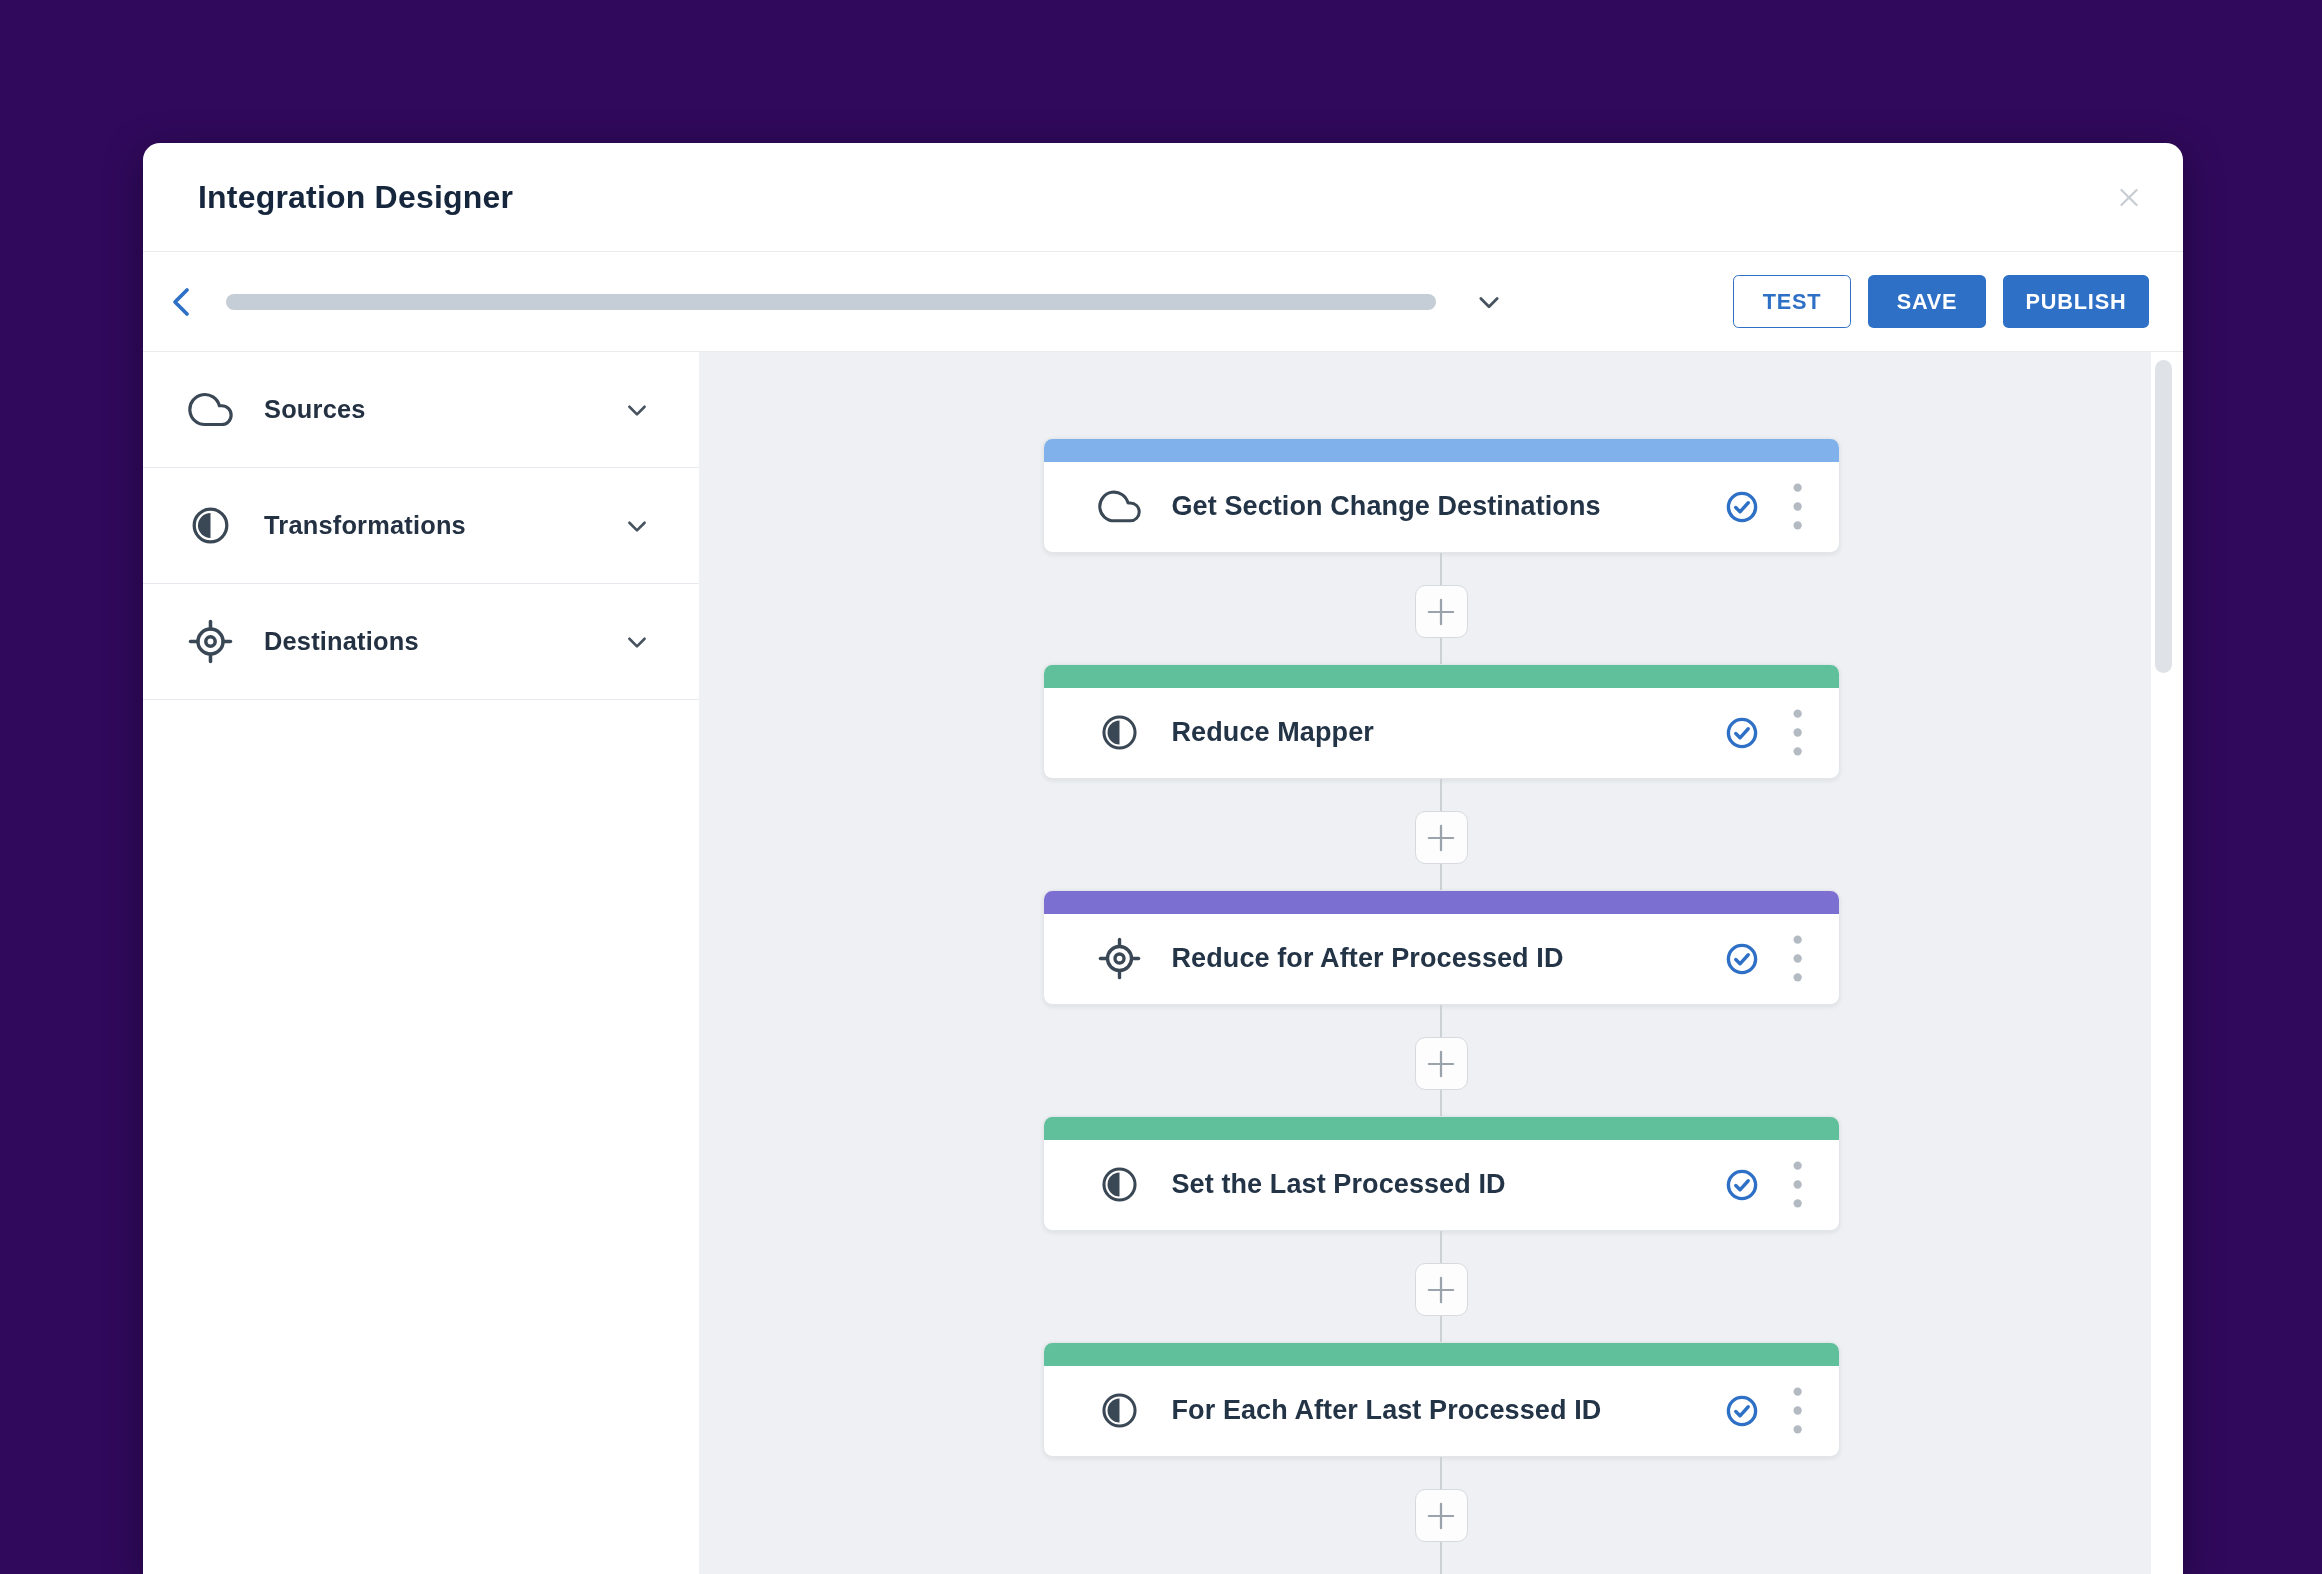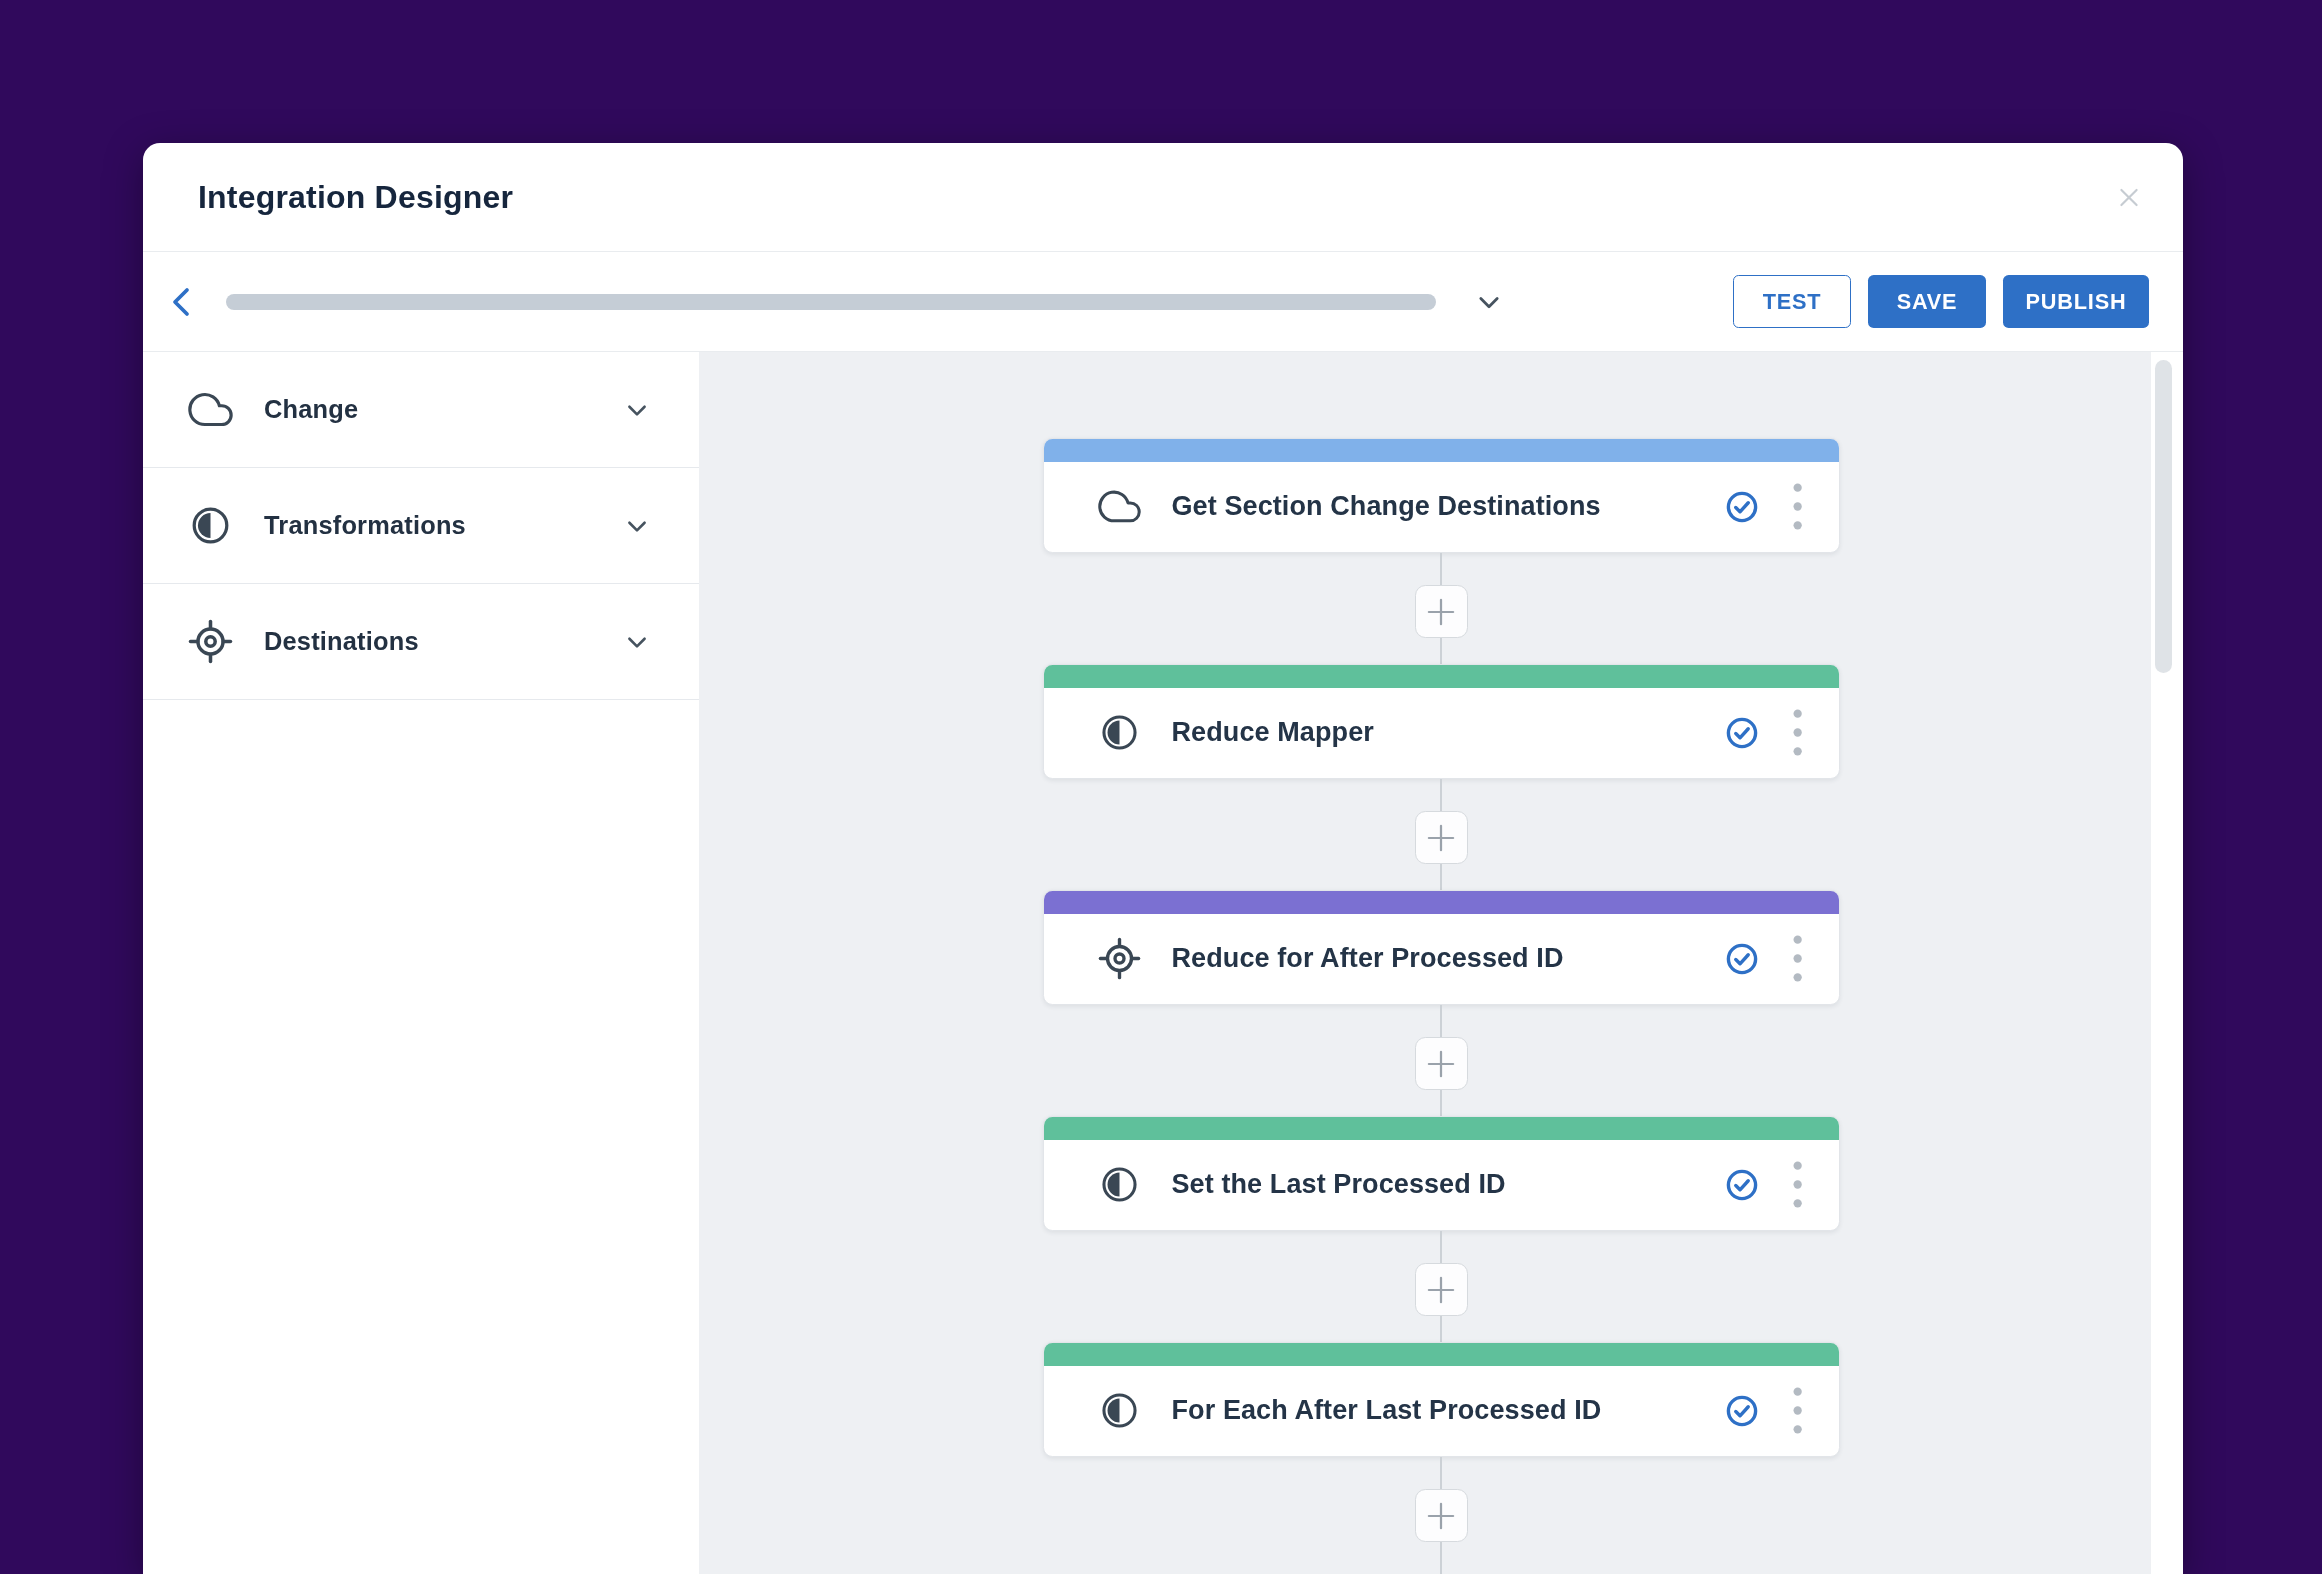--- a/index.html
+++ b/index.html
@@ -160,21 +160,21 @@
 
       <aside class="sidebar">
 
           <div class="sidebar-item">
             <span class="s-icon">
               <svg width="45" height="45" viewBox="0 0 24 24" fill="none" stroke="#3a4754" stroke-width="1.7" stroke-linecap="round" stroke-linejoin="round">
                 <path d="M18 10h-1.26A8 8 0 1 0 9 20h9a5 5 0 0 0 0-10z"></path>
               </svg>
             </span>
 
-            <span class="s-label">Change</span>
+            <span class="s-label">Sources</span>
             <span class="s-chevron">
               <svg width="26" height="26" viewBox="0 0 24 24" fill="none" stroke="#46535f" stroke-width="2.4" stroke-linecap="round" stroke-linejoin="round">
                 <polyline points="5,9 12,16 19,9"></polyline>
               </svg>
             </span>
           </div>
 
           <div class="sidebar-item">
 
             <span class="s-icon">

